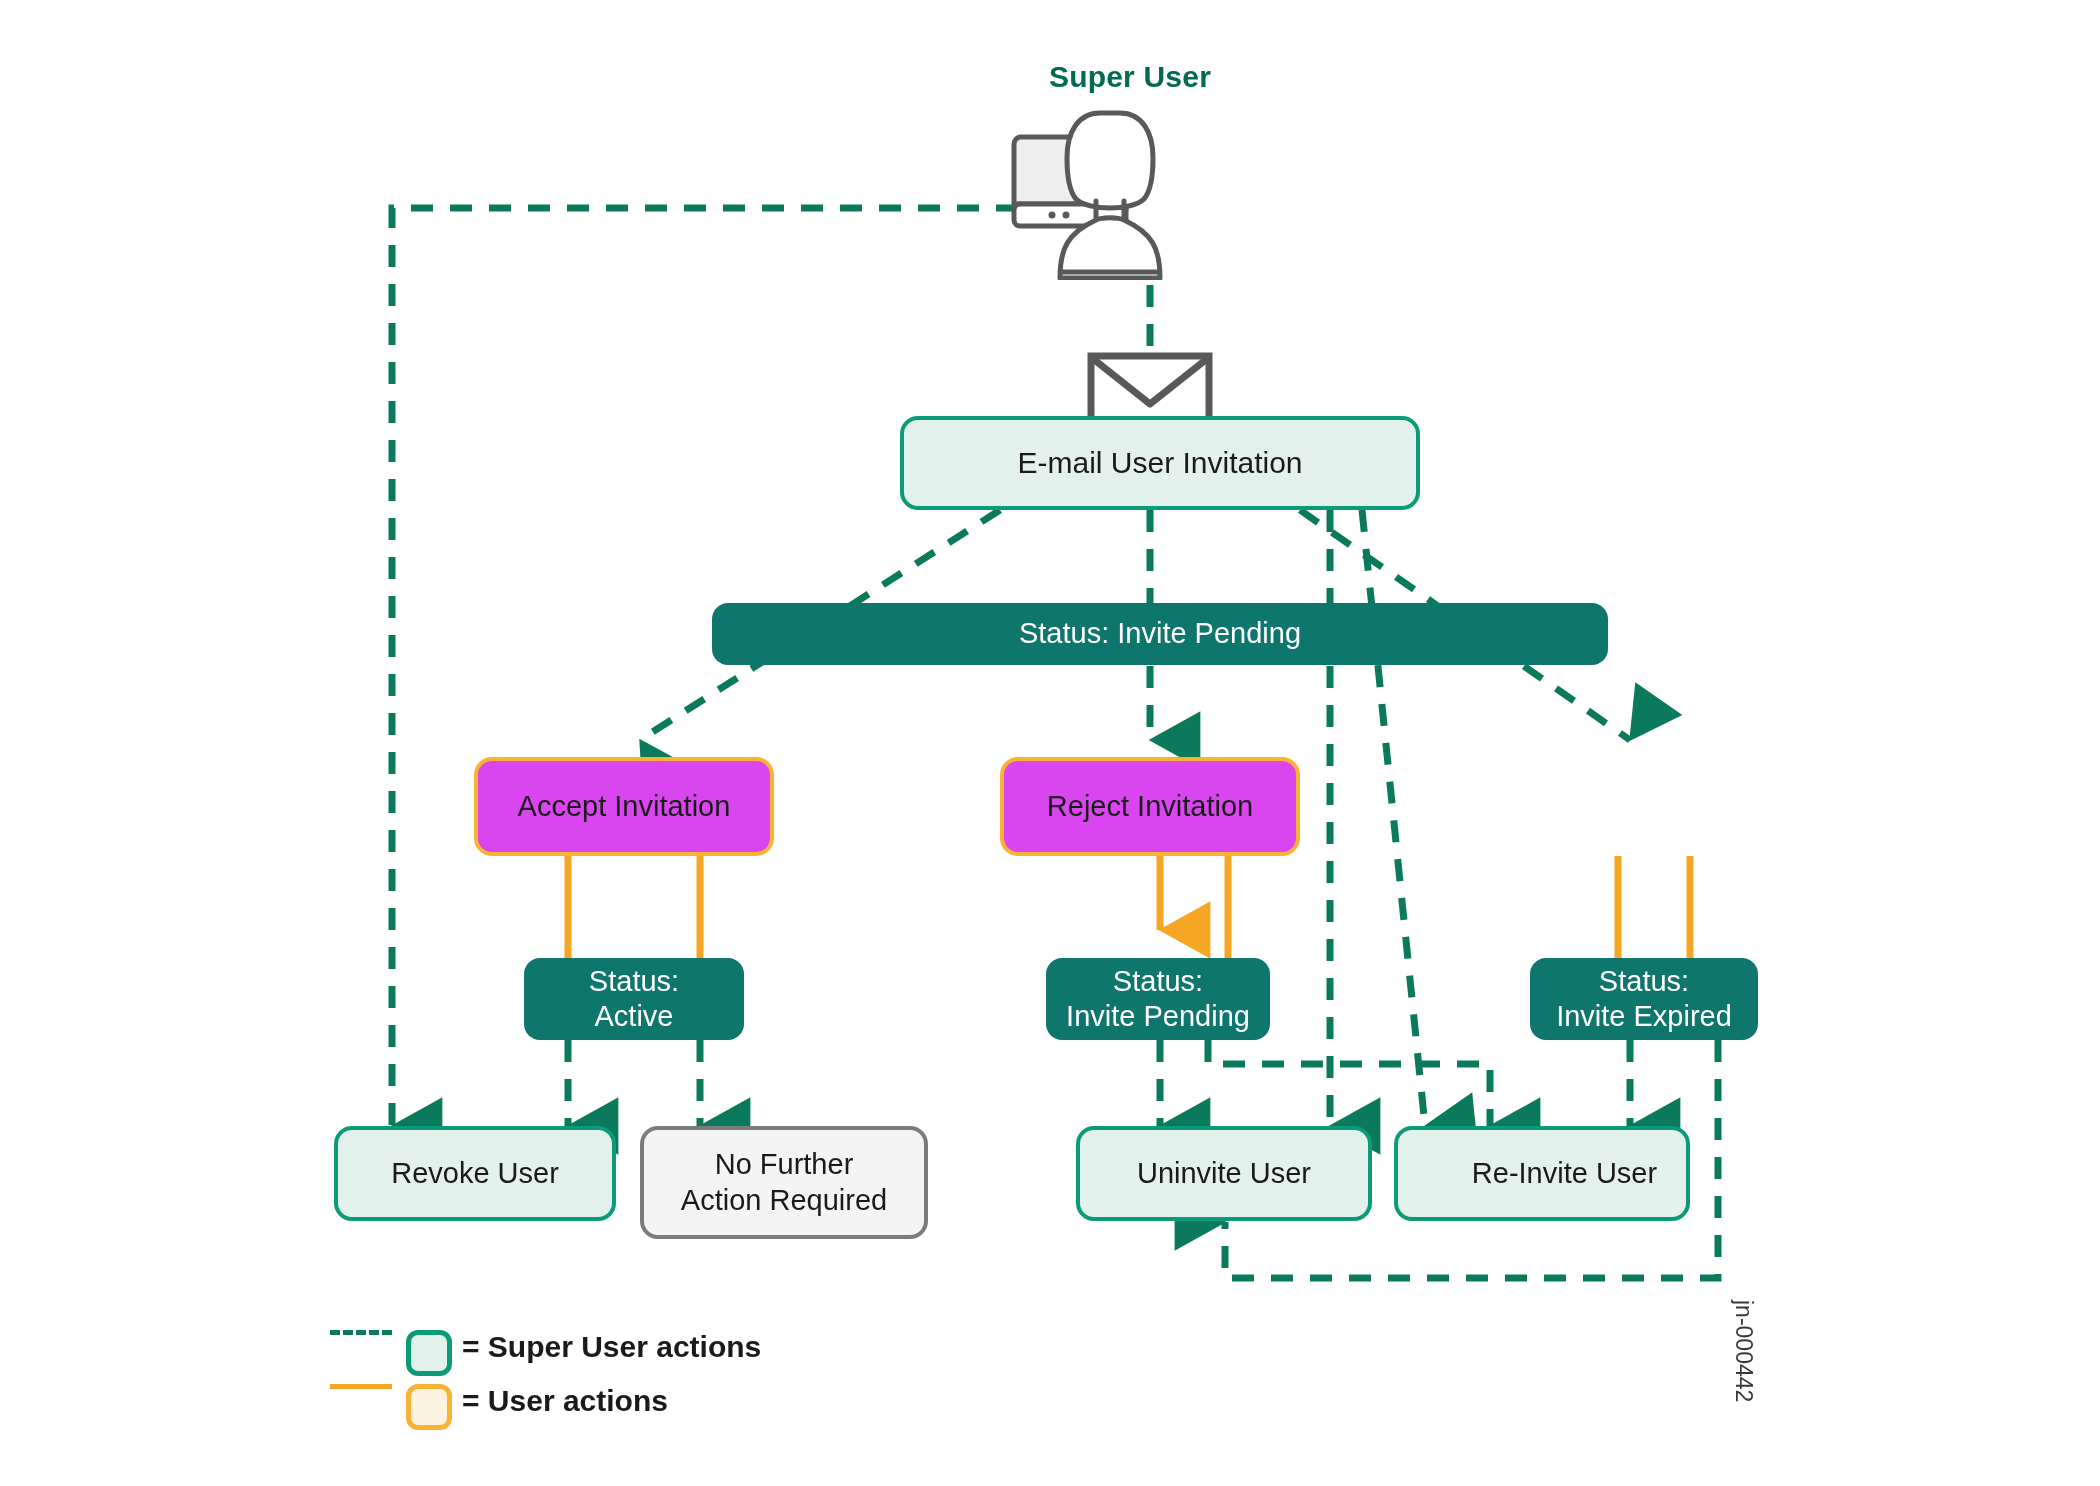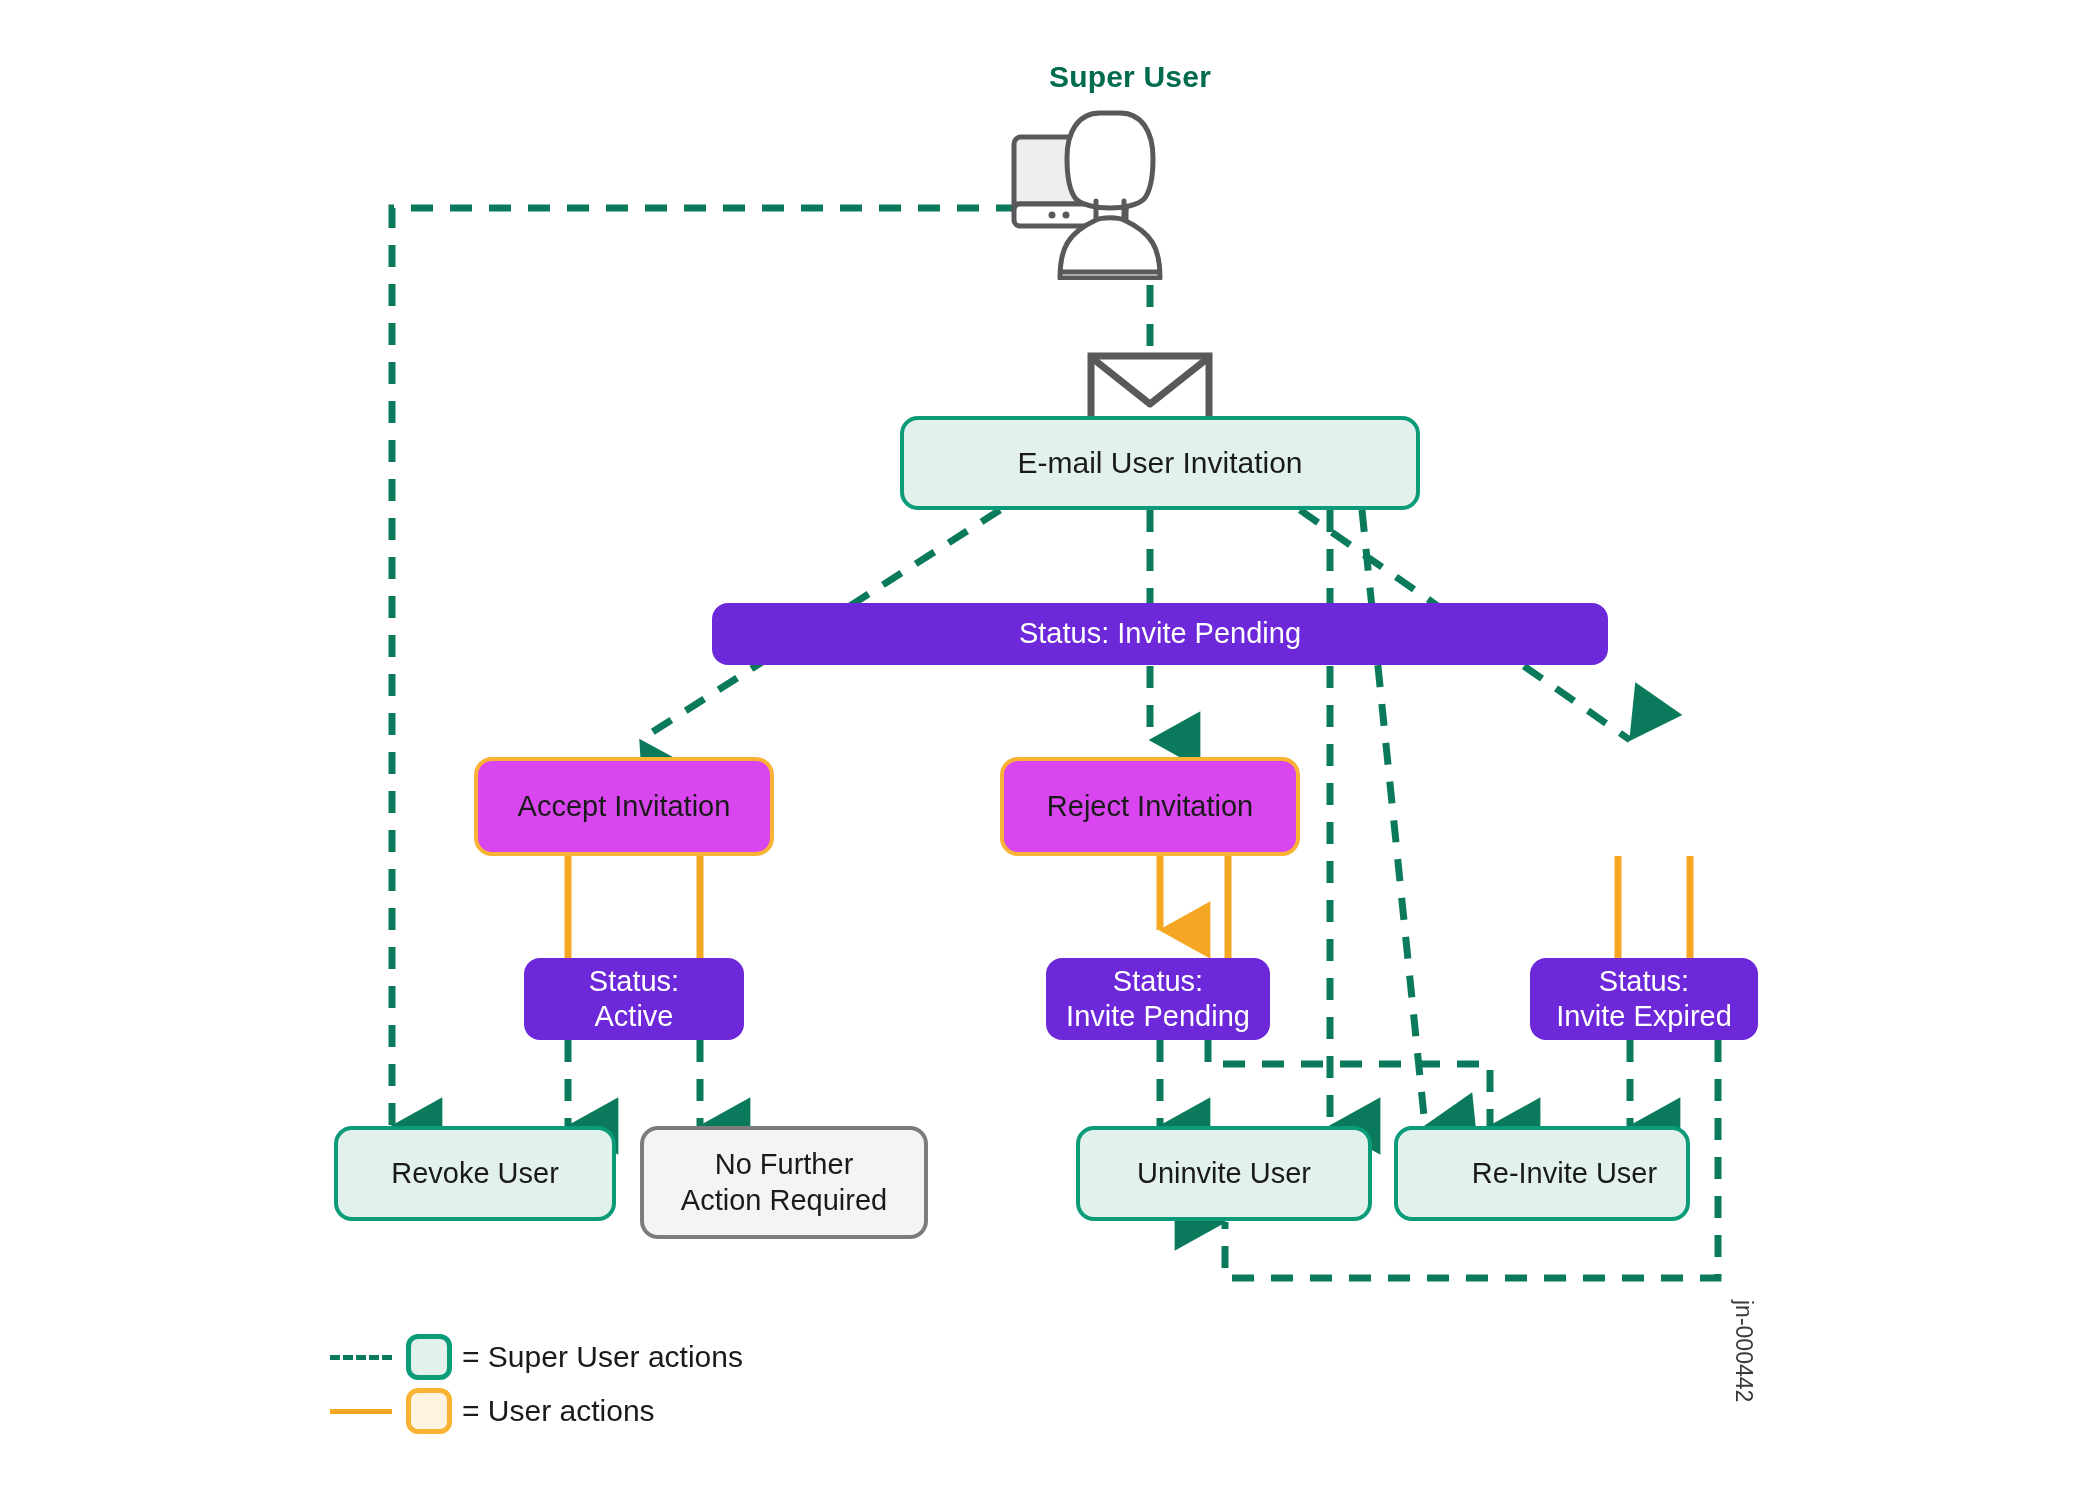--- a/index.html
+++ b/index.html
@@ -35,21 +35,21 @@
     background: #e3f1ec;
     border: 4px solid #0b9b78;
     border-radius: 18px;
   }
   .node-orange {
     background: #d946ef;
     border: 4px solid #f9b233;
     border-radius: 18px;
   }
   .node-gray-status {
-    background: #6d28d9;
+    background: #0f766e;
     border: none;
     border-radius: 16px;
     color: #ffffff;
   }
   .node-gray-outline {
     background: #f4f4f4;
     border: 4px solid #7c7c7c;
     border-radius: 18px;
   }
   #super-user-label {
@@ -81,22 +81,22 @@
     transform-origin: left top;
     white-space: nowrap;
   }
   #legend {
     position: absolute;
     left: 330px; top: 1330px;
     width: 520px;
   }
   .legend-row {
     display: flex;
-    align-items: center;
     height: 54px;
+    font-weight: bold;
   }
   .legend-line {
     width: 62px; height: 0;
     margin-right: 14px;
     border-top: 5px solid #0b7a5c;
   }
   .legend-line.dashed { border-top-style: dashed; }
   .legend-line.solid  { border-top-color: #f5a623; border-top-style: solid; }
   .legend-swatch {
     width: 46px; height: 46px;

